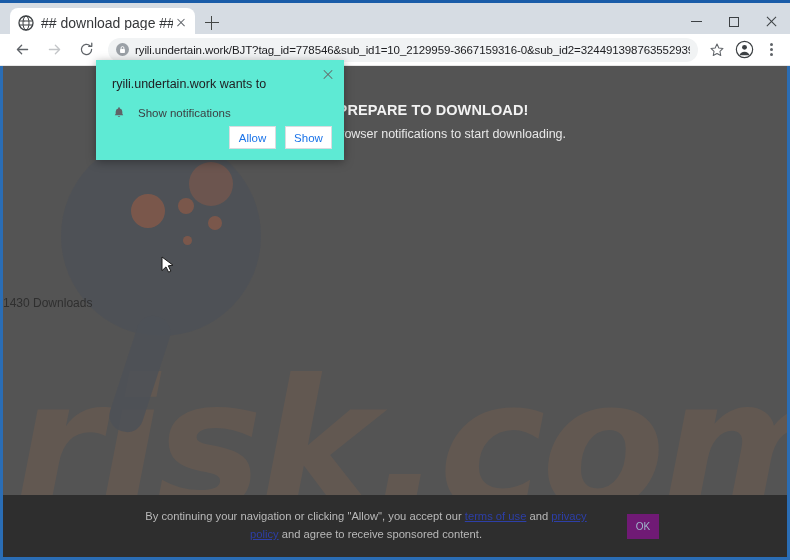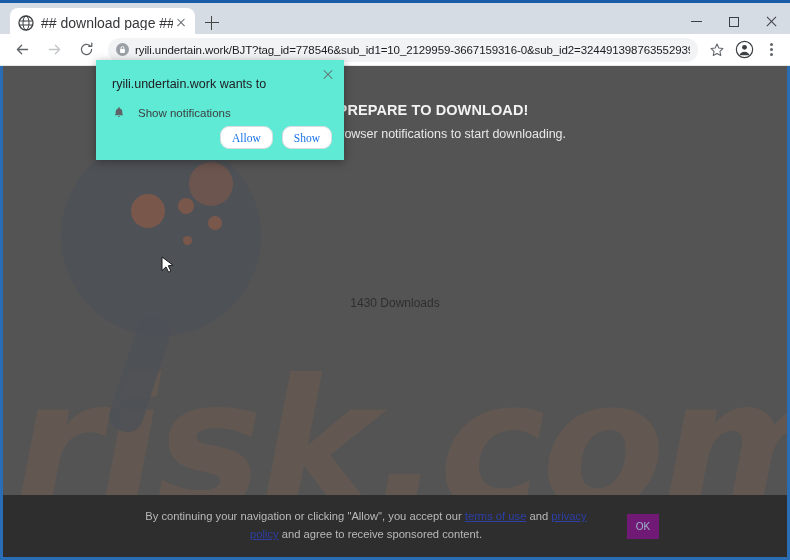--- a/index.html
+++ b/index.html
@@ -196,21 +196,21 @@
     font-size: 14.5px; font-weight: 700; color: #f2f2f2;
     letter-spacing: .1px;
   }
   #page-sub {
     margin-top: 9px;
     font-size: 12.5px; color: #e8e8e8;
   }
 
   #downloads-count {
     position: absolute; left: 0; top: 230px;
-    width: 784px; text-align: center;
+    width: 784px; 
     font-size: 12px; color: #2f2f2f;
   }
 
   
   #consent {
     position: absolute; left: 0; bottom: 0;
     width: 784px; height: 62px;
     background: #2e2e2e;
     display: flex; align-items: center; justify-content: center;
     gap: 26px;
@@ -271,25 +271,25 @@
   #perm-row .bell { width: 14px; height: 14px; flex: 0 0 14px; }
   #perm-label {
     margin-left: 12px; font-size: 11.5px; color: #3c4043;
   }
   #perm-actions {
     position: absolute; right: 12px; bottom: 11px;
     display: flex; gap: 9px;
   }
   .permbtn {
     min-width: 47px; height: 23px;
-    border: 1px solid #dadce0; border-radius: 9px;
+    border: 1px solid #dadce0; border-radius: 0;
     background: #fff; color: #1a73e8;
-    font-size: 11.5px; font-family: Liberation Serif, serif;
-    display: flex; align-items: center; justify-content: center;
-    padding: 0 11px;
+    font-size: 11.5px; font-family: Liberation Sans, sans-serif;
+    display: flex; align-items: center; justify-content: center;
+    padding: 0 3px;
   }
 </style>
 </head>
 <body>
 
 <div id="window">
 
   <div id="tabstrip">
 
     <div id="tab">

